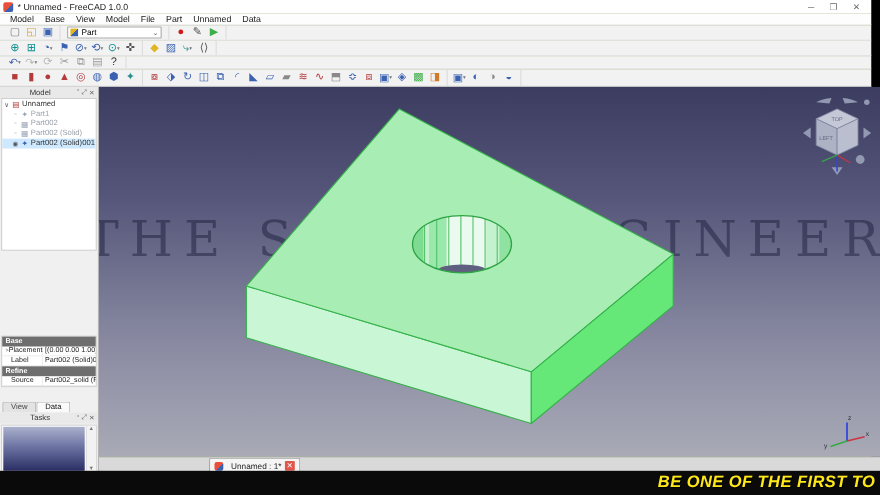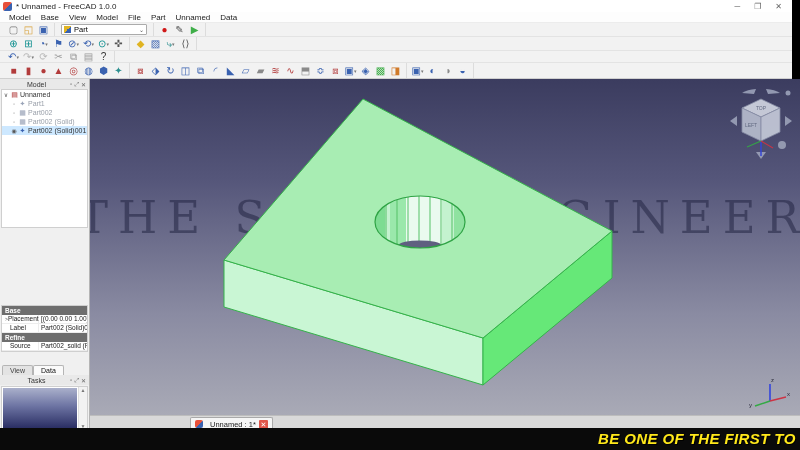--- a/index.html
+++ b/index.html
@@ -73,21 +73,21 @@
   .viewport { position:relative; width:710px; height:336px; overflow:hidden;
     background:linear-gradient(180deg,#3b3c5f 0%, #55567a 30%, #8a8ba2 70%, #a9aab6 100%); }
   .watermark { position:absolute; top:112px; left:-12px; width:730px; overflow:hidden;
     font-family:"DejaVu Serif", serif; font-size:45px; letter-spacing:10px; white-space:nowrap;
     color:rgba(26,27,56,0.48); }
   .scene { position:absolute; left:0; top:0; }
   .navcube { position:absolute; top:6px; right:6px; opacity:0.92; }
   .axisind { position:absolute; right:8px; bottom:6px; }
 
   
-  .tabbar { height:16px; background:#d9d9d9; border-top:1px solid #bdbdbd; display:flex; align-items:center; }
+  .tabbar { height:16px; background:#d9d9d9; border-top:1px solid #bdbdbd; display:flex; align-items:flex-start; }
   .doc-tab { margin-left:100px; height:14px; display:flex; align-items:center; background:#f5f5f5;
     border:1px solid #a9a9a9; border-bottom:none; border-radius:2px 2px 0 0; font-size:7.5px;
     color:#222; padding:0 4px; gap:3px; }
   .doc-close { width:9px; height:9px; background:#e0564a; color:#fff; font-size:7px; line-height:9px;
     text-align:center; border-radius:1px; }
 
   
   .ticker { position:absolute; left:0; bottom:0; width:800px; height:22px; background:#0a0a0a; overflow:hidden; }
   .ticker-text { position:absolute; left:598px; top:2px; white-space:nowrap;
     font-size:15px; font-weight:bold; font-style:italic; color:#ffe81a;

